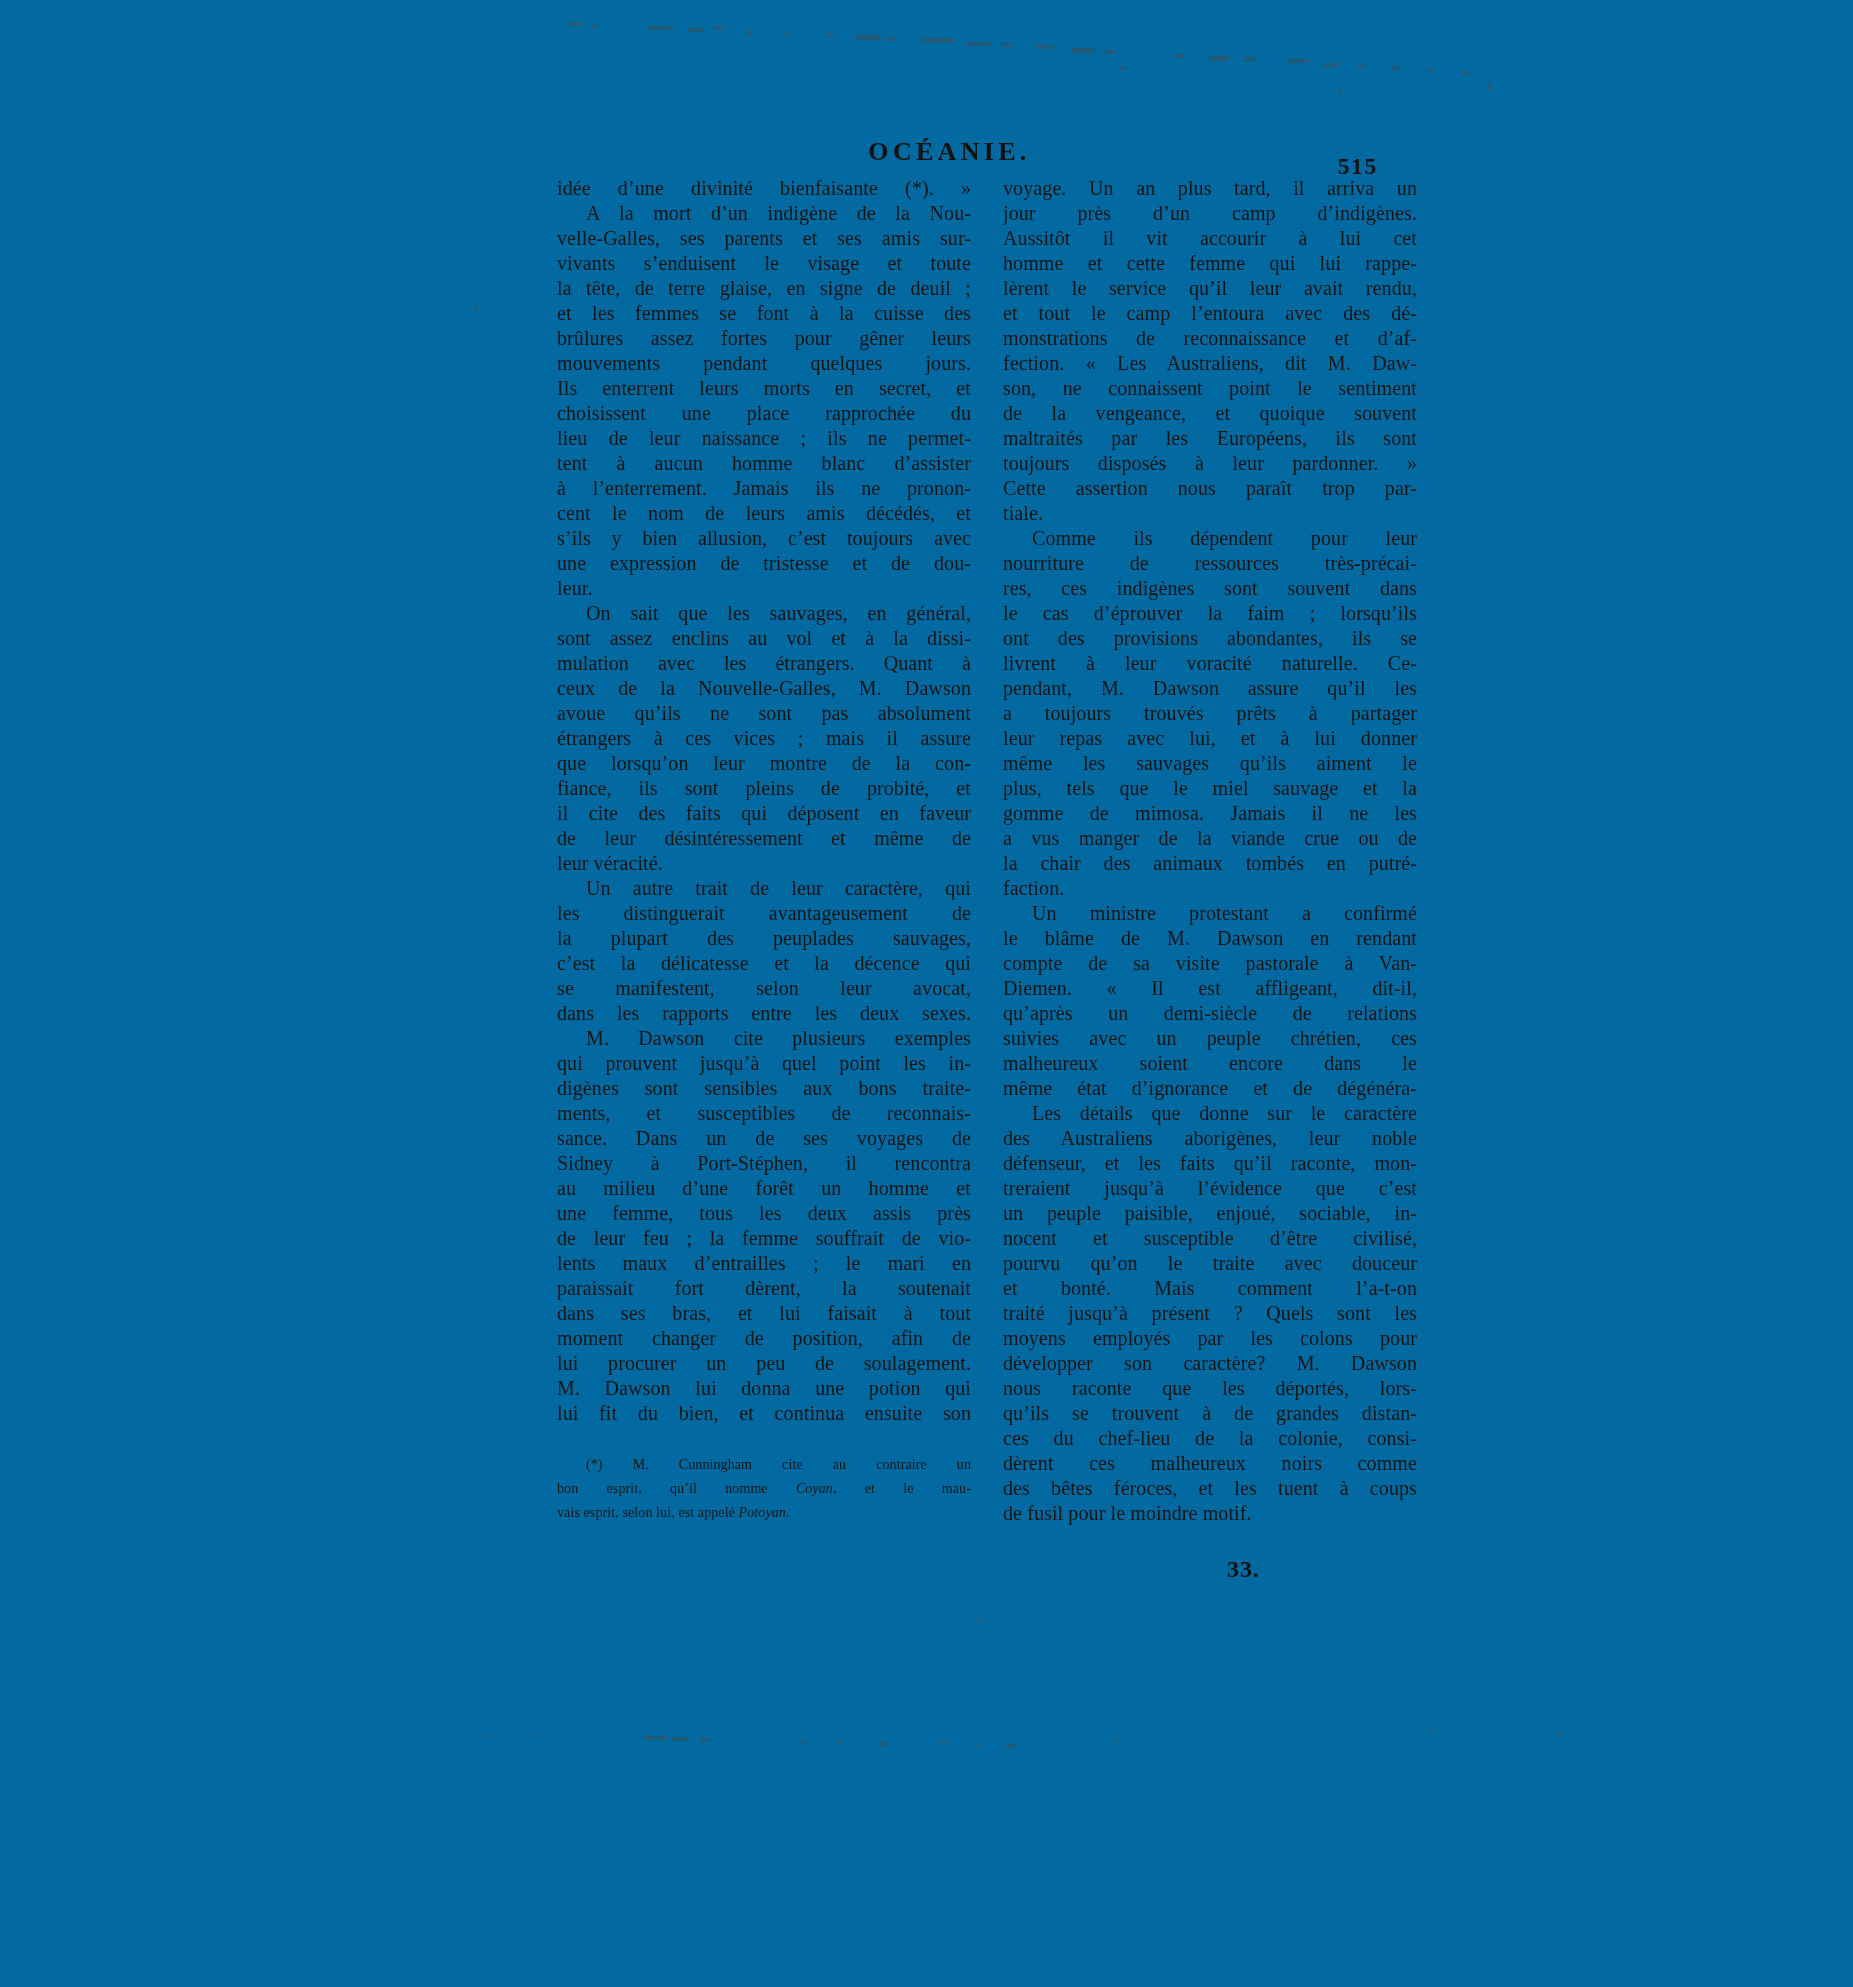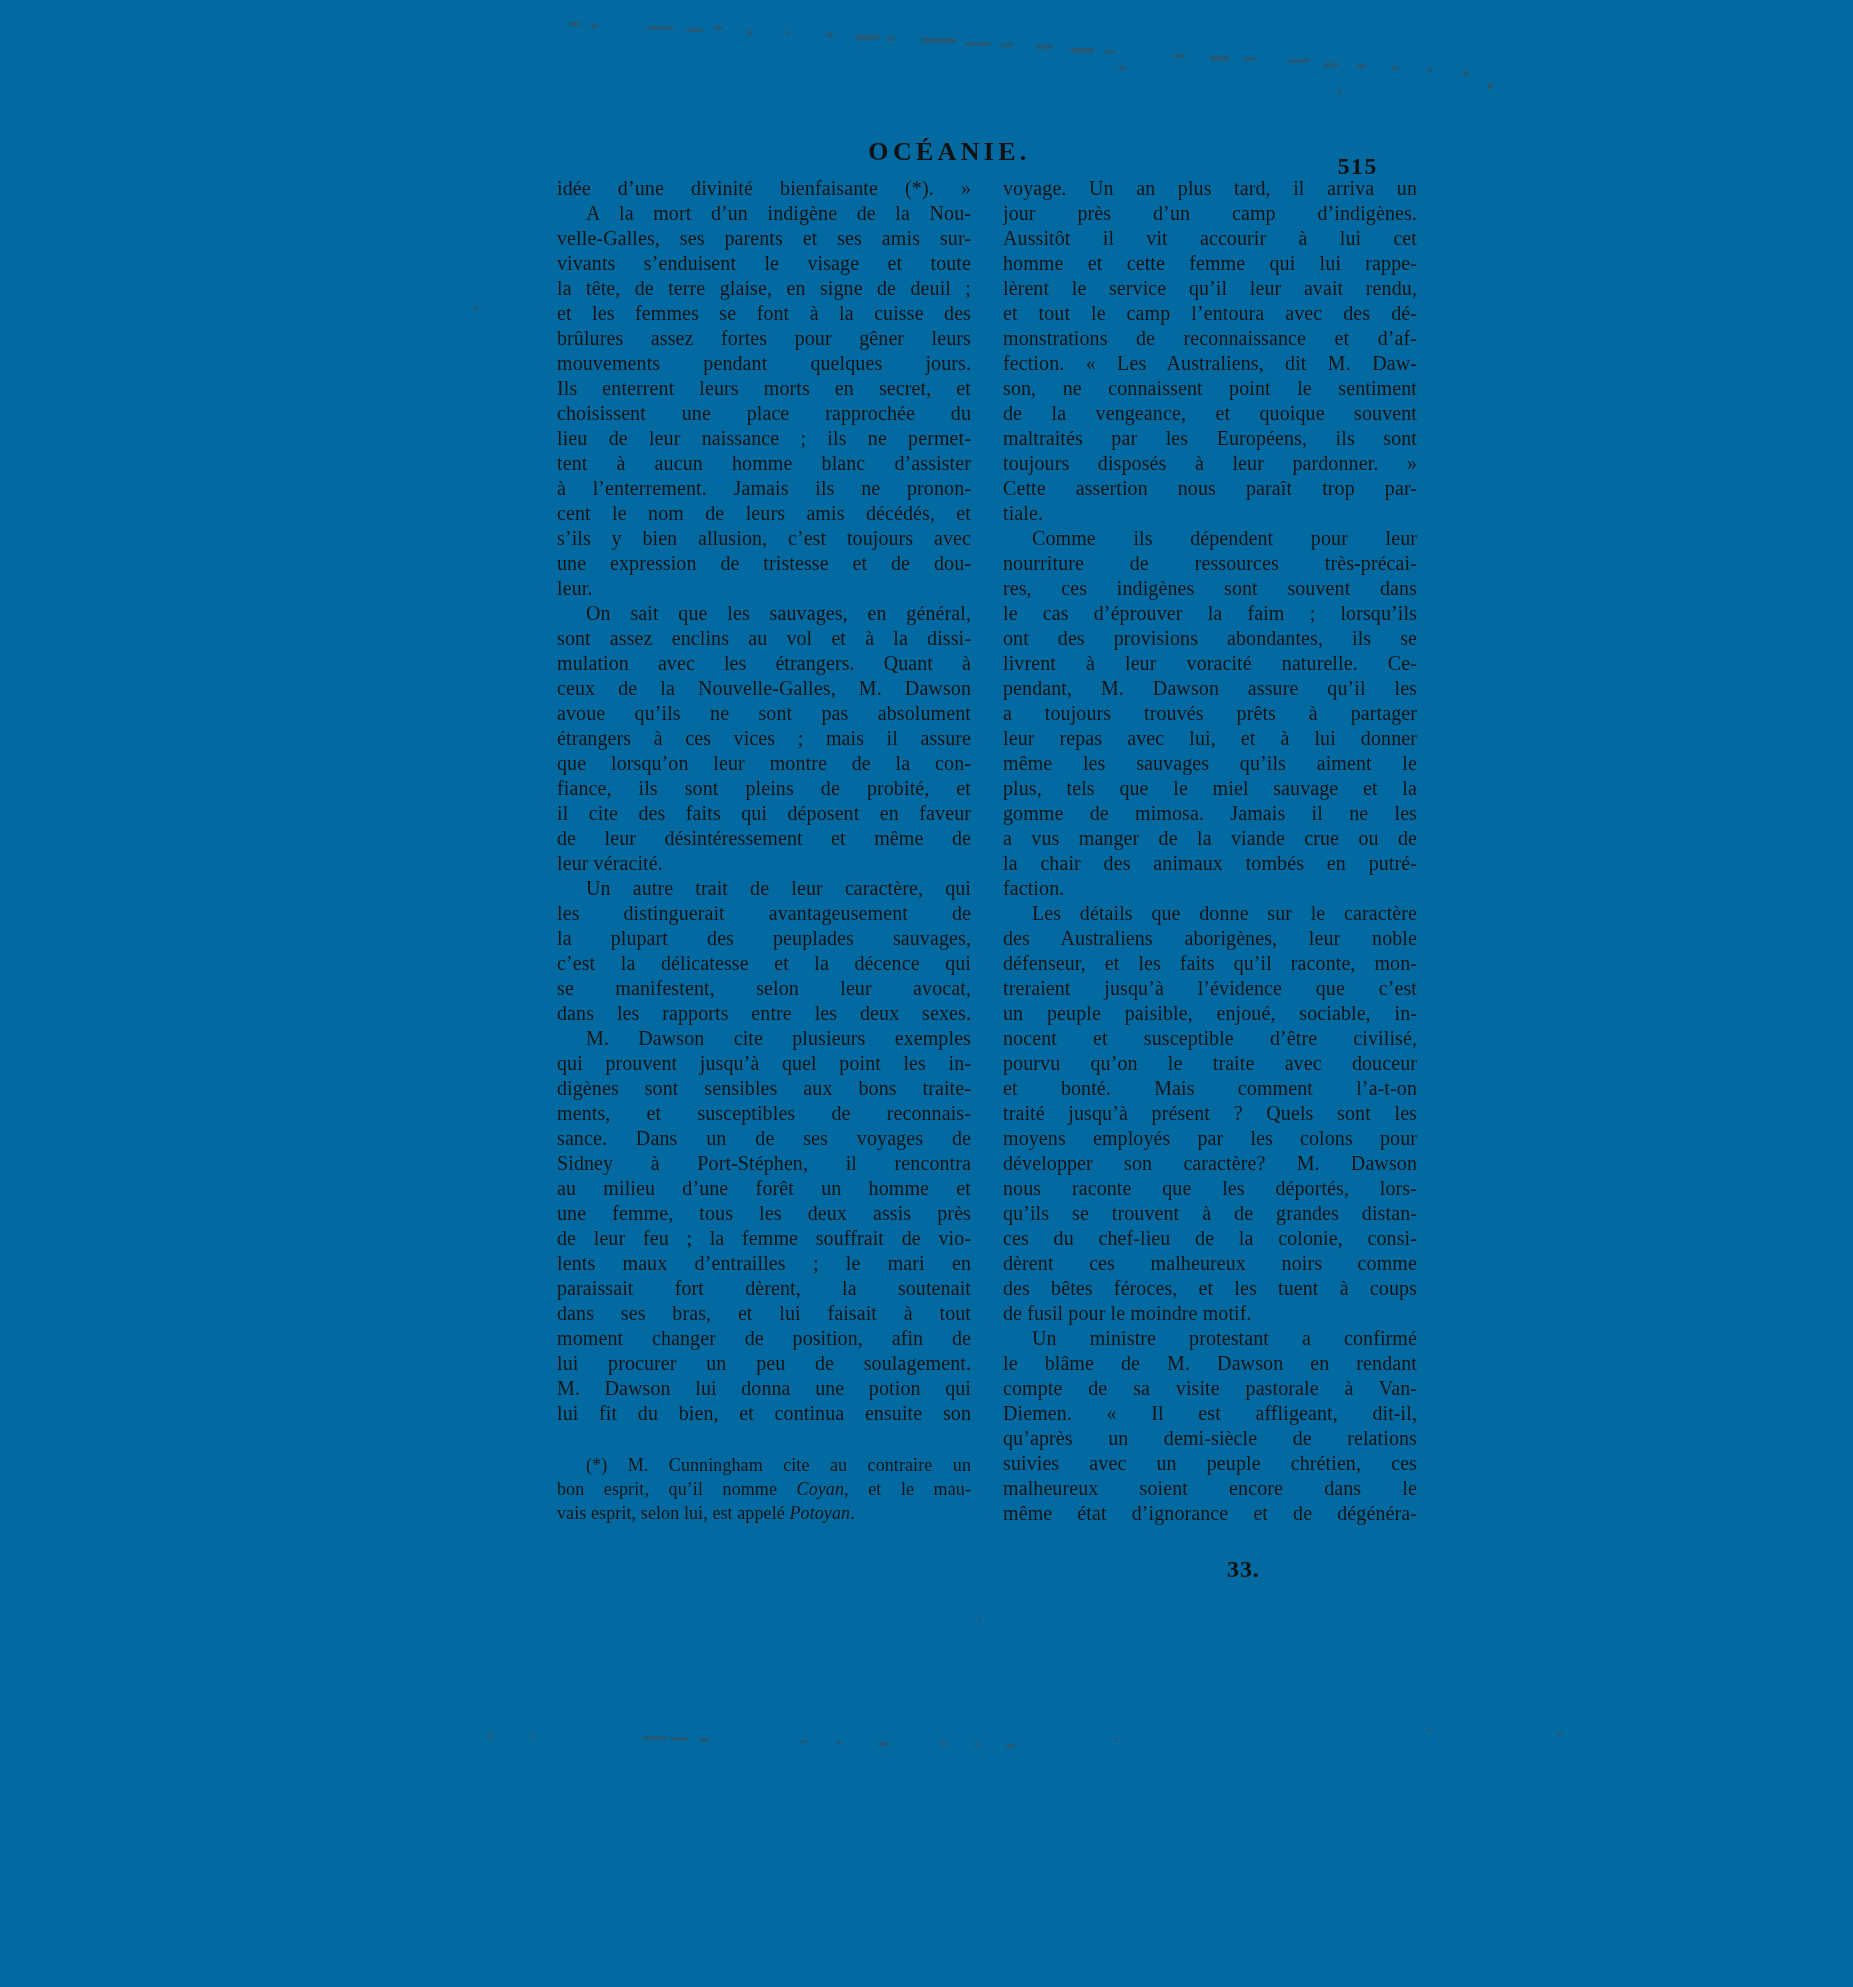--- a/index.html
+++ b/index.html
@@ -57,21 +57,21 @@
     text-align-last: justify;
     height: 25px;
     overflow: hidden;
     white-space: nowrap0; 
   }
   .line.last { text-align-last: left; }
   .line.indent { text-indent: 29px; }
   
   .footnote {
     margin-top: 27px;
-    font-size: 18px;
+    font-size: 14px;
     line-height: 24px;
   }
   .footnote .line { height: 24px; }
   
   .signature {
     position: absolute;
     left: 1227px;
     top: 1556px;
     font-size: 24px;
     font-weight: bold;
@@ -194,49 +194,49 @@
           <div class="line">livrent à leur voracité naturelle. Ce-</div>
           <div class="line">pendant, M. Dawson assure qu’il les</div>
           <div class="line">a toujours trouvés prêts à partager</div>
           <div class="line">leur repas avec lui, et à lui donner</div>
           <div class="line">même les sauvages qu’ils aiment le</div>
           <div class="line">plus, tels que le miel sauvage et la</div>
           <div class="line">gomme de mimosa. Jamais il ne les</div>
           <div class="line">a vus manger de la viande crue ou de</div>
           <div class="line">la chair des animaux tombés en putré-</div>
           <div class="line last">faction.</div>
+        </div>
+        <div class="para">
+          <div class="line indent">Un ministre protestant a confirmé</div>
+          <div class="line">le blâme de M. Dawson en rendant</div>
+          <div class="line">compte de sa visite pastorale à Van-</div>
+          <div class="line">Diemen. « Il est affligeant, dit-il,</div>
+          <div class="line">qu’après un demi-siècle de relations</div>
+          <div class="line">suivies avec un peuple chrétien, ces</div>
+          <div class="line">malheureux soient encore dans le</div>
+          <div class="line">même état d’ignorance et de dégénéra-</div>
         </div>
         <div class="para">
           <div class="line indent">Les détails que donne sur le caractère</div>
           <div class="line">des Australiens aborigènes, leur noble</div>
           <div class="line">défenseur, et les faits qu’il raconte, mon-</div>
           <div class="line">treraient jusqu’à l’évidence que c’est</div>
           <div class="line">un peuple paisible, enjoué, sociable, in-</div>
           <div class="line">nocent et susceptible d’être civilisé,</div>
           <div class="line">pourvu qu’on le traite avec douceur</div>
           <div class="line">et bonté. Mais comment l’a-t-on</div>
           <div class="line">traité jusqu’à présent ? Quels sont les</div>
           <div class="line">moyens employés par les colons pour</div>
           <div class="line">développer son caractère? M. Dawson</div>
           <div class="line">nous raconte que les déportés, lors-</div>
           <div class="line">qu’ils se trouvent à de grandes distan-</div>
           <div class="line">ces du chef-lieu de la colonie, consi-</div>
           <div class="line">dèrent ces malheureux noirs comme</div>
           <div class="line">des bêtes féroces, et les tuent à coups</div>
           <div class="line last">de fusil pour le moindre motif.</div>
-        </div>
-        <div class="para">
-          <div class="line indent">Un ministre protestant a confirmé</div>
-          <div class="line">le blâme de M. Dawson en rendant</div>
-          <div class="line">compte de sa visite pastorale à Van-</div>
-          <div class="line">Diemen. « Il est affligeant, dit-il,</div>
-          <div class="line">qu’après un demi-siècle de relations</div>
-          <div class="line">suivies avec un peuple chrétien, ces</div>
-          <div class="line">malheureux soient encore dans le</div>
-          <div class="line">même état d’ignorance et de dégénéra-</div>
         </div>
       </div>
   </div>
 
   <div class="signature">33.</div>
 
   <div id="artifacts-top">
       <div class="artifact" style="left: 569px; top: 22px; width: 12px; height: 4.3px;"></div>
       <div class="artifact" style="left: 591px; top: 24px; width: 7px; height: 3.5px;"></div>
       <div class="artifact" style="left: 647px; top: 26px; width: 26px; height: 4.3px;"></div>

